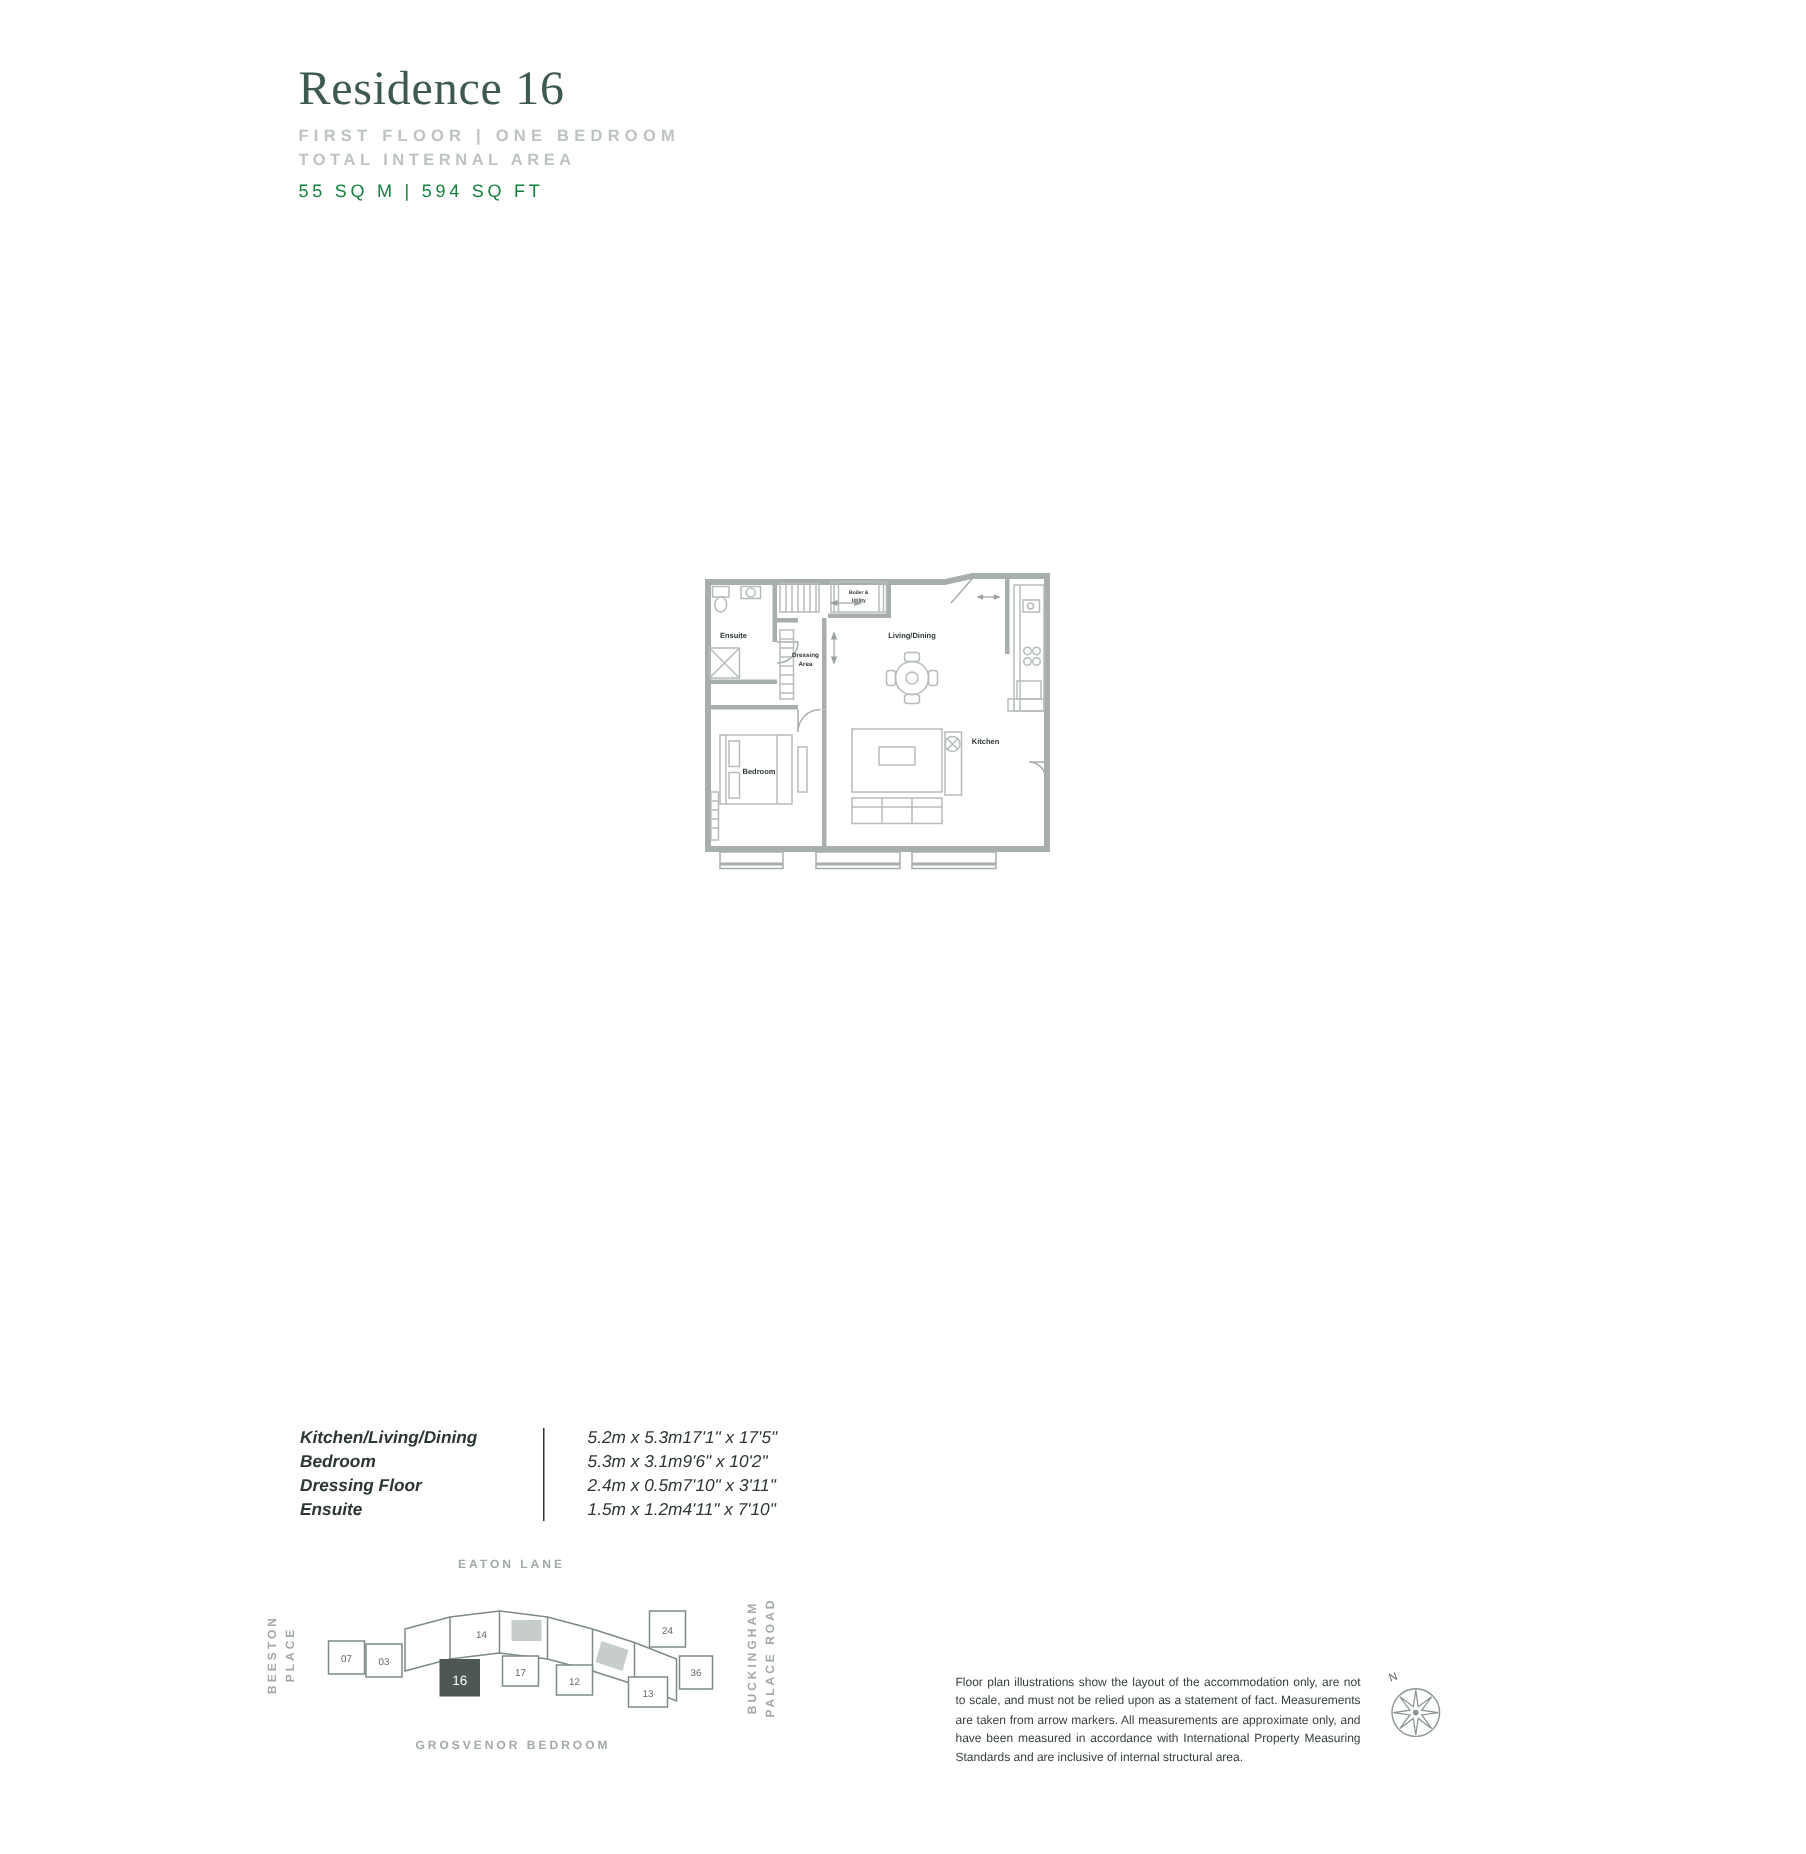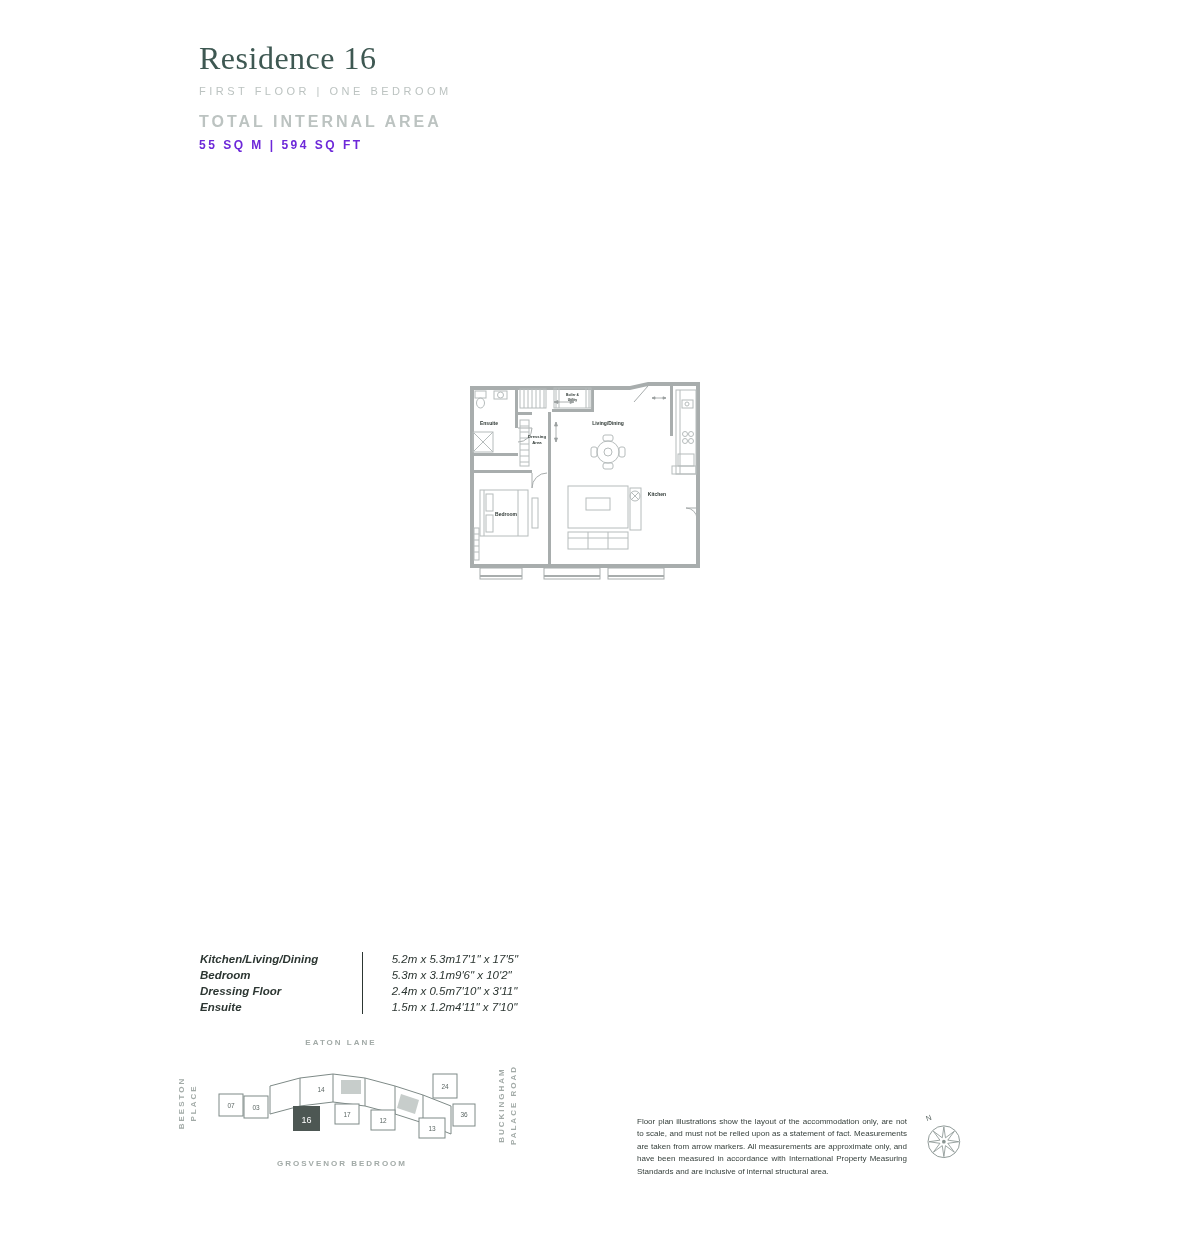--- a/index.html
+++ b/index.html
@@ -3,23 +3,23 @@
 <meta charset="utf-8">
 <style>
   html,body{margin:0;padding:0;background:#ffffff;}
   .page{position:relative;width:1188px;height:1236px;background:#ffffff;
         font-family:"Liberation Sans",sans-serif;overflow:hidden;}
 
   
   .header{position:absolute;left:199px;top:40px;}
   .title{font-family:"Liberation Serif",serif;font-weight:400;font-size:32px;
          color:#3e5852;letter-spacing:0.5px;}
-  .subtitle{margin-top:8px;font-size:11px;font-weight:400;letter-spacing:3.5px;color:#bcc3c1;}
-  .area-label{margin-top:16px;font-size:16px;font-weight:700;letter-spacing:3px;color:#bcc3c1;}
-  .area-value{margin-top:7px;font-size:12px;font-weight:700;letter-spacing:2.5px;color:#6d28d9;}
+  .subtitle{margin-top:8px;font-size:11px;font-weight:700;letter-spacing:3.5px;color:#bcc3c1;}
+  .area-label{margin-top:4px;font-size:11px;font-weight:700;letter-spacing:3px;color:#bcc3c1;}
+  .area-value{margin-top:7px;font-size:12px;font-weight:400;letter-spacing:2.5px;color:#15803d;}
 
   
   .floorplan{position:absolute;left:456px;top:378px;width:256px;height:210px;}
   .fp-label{font-family:"Liberation Sans",sans-serif;font-weight:700;fill:#2e3834;}
 
   
   .dim-table{position:absolute;left:200px;top:951px;width:330px;color:#2c3632;}
   .dim-row{display:grid;grid-template-columns:163px 92px auto;line-height:16px;font-size:11.5px;font-style:italic;}
   .dim-room{font-weight:700;}
   .dim-metric{padding-left:10px;text-align:right;}

